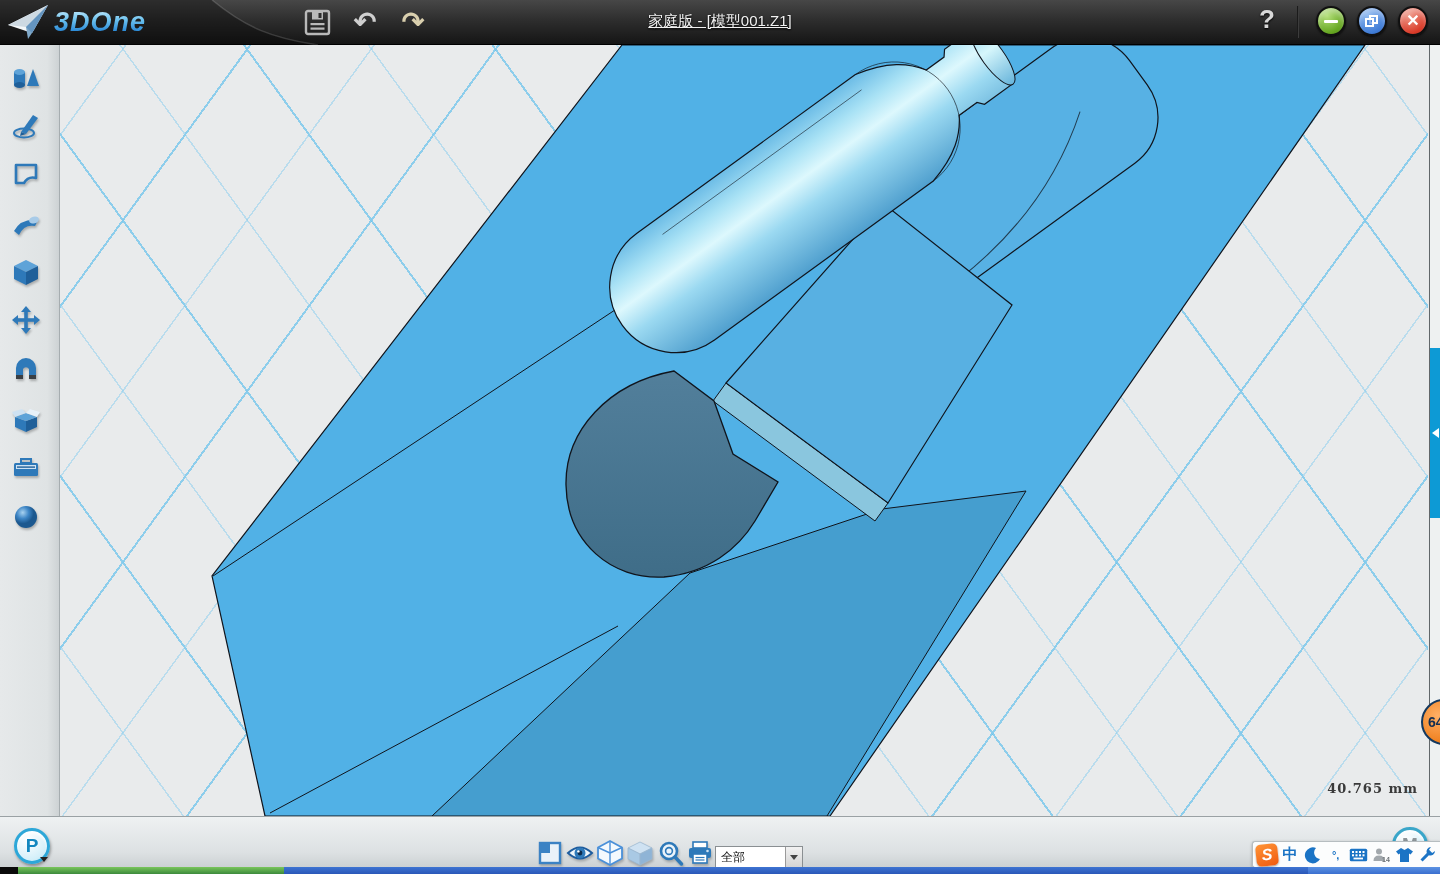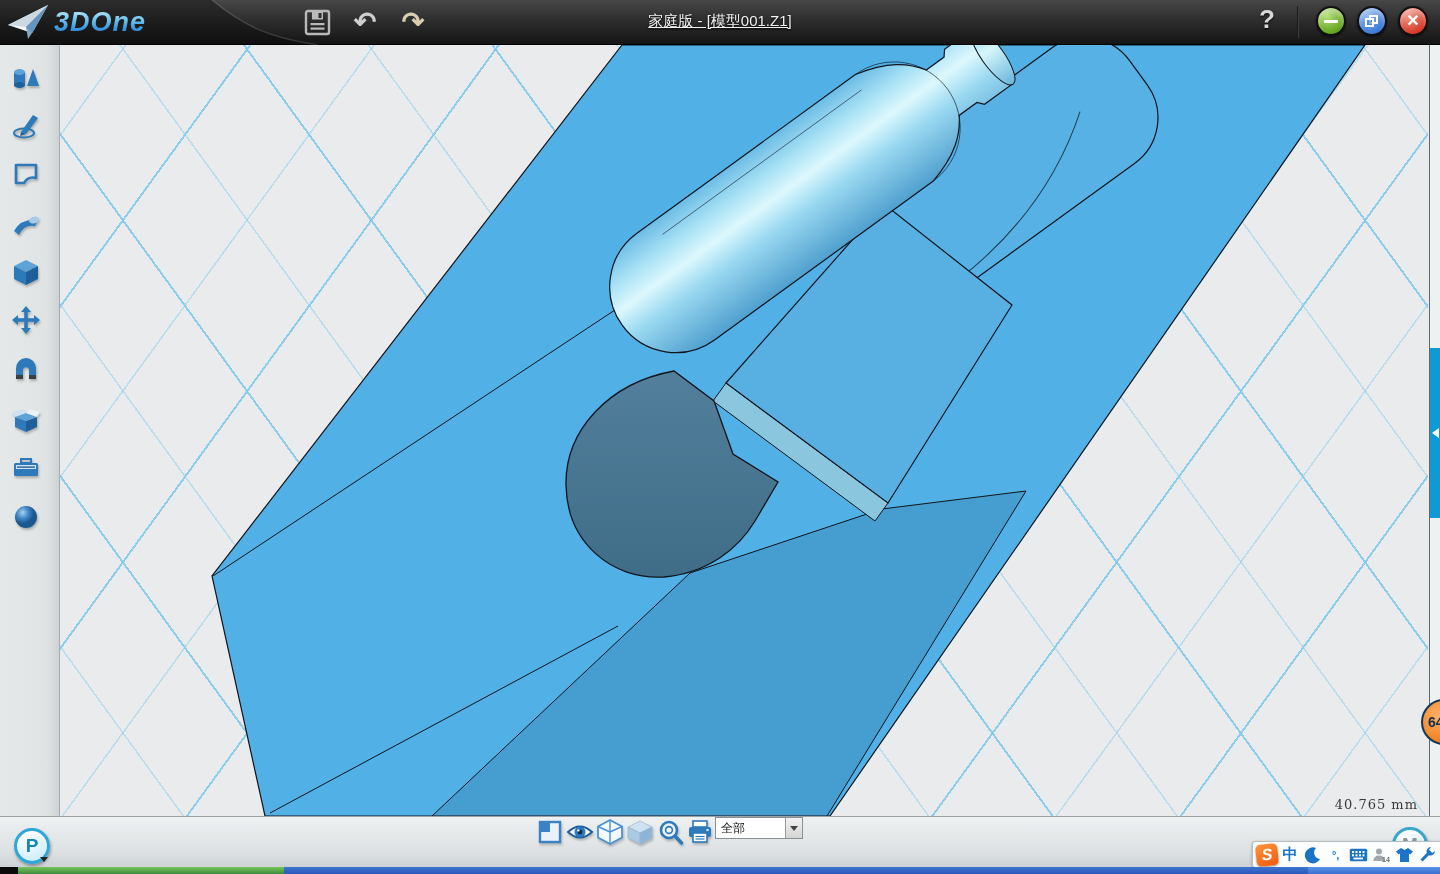--- a/index.html
+++ b/index.html
@@ -48,22 +48,22 @@
 
   
   .viewport { position:absolute; left:60px; top:45px; width:1368px; height:771px; background-color:#e9ebec;
     background-image:
       repeating-linear-gradient(54deg,  transparent 0 99px,  rgba(138,205,238,.5) 99px 100.5px),
       repeating-linear-gradient(-54deg, transparent 0 99px,  rgba(138,205,238,.5) 99px 100.5px),
       repeating-linear-gradient(54deg,  transparent 0 199px, rgba(96,190,233,.65) 199px 201px),
       repeating-linear-gradient(-54deg, transparent 0 199px, rgba(96,190,233,.65) 199px 201px);
     z-index:5; overflow:hidden; }
   .scene { position:absolute; left:0; top:0; }
-  .scale-label { position:absolute; right:10px; bottom:4px; font-family:"DejaVu Serif",serif;
-    font-size:13px; color:#3a3a3a; letter-spacing:1px; }
+  .scale-label { position:absolute; right:10px; bottom:20px; font-family:"DejaVu Serif",serif;
+    font-size:13px; color:#3a3a3a; letter-spacing:1px;font-weight:bold; }
 
   
   .right-strip { position:absolute; left:1429px; top:45px; width:11px; height:771px; background:#eef1f1;
     border-left:1px solid #61676a; z-index:12; }
   .panel-tab { position:absolute; left:1430px; top:348px; width:10px; height:170px; background:#0d9ad5;
     cursor:pointer; z-index:13; display:flex; align-items:center; justify-content:center; }
   .panel-tab .tri { width:0; height:0; border-top:5px solid transparent; border-bottom:5px solid transparent;
     border-right:7px solid #fff; }
   .orange-badge { position:absolute; left:1421px; top:699px; width:46px; height:46px; border-radius:50%;
     background:radial-gradient(circle at 35% 35%,#ffb066,#ef7f1d 70%,#d96a10);
@@ -75,21 +75,21 @@
     background:linear-gradient(180deg,#eef1f2 0%,#dde1e3 70%,#ccd1d3 100%);
     border-top:1px solid #9aa1a4; z-index:20; }
   .p-badge, .m-badge { position:absolute; width:36px; height:36px; border-radius:50%;
     border:3px solid #2da7d8; background:radial-gradient(circle at 35% 30%,#ffffff,#d3eff9 70%,#aadcef);
     box-shadow:1px 2px 3px rgba(0,0,0,.35), inset 0 3px 3px rgba(255,255,255,.9);
     display:flex; align-items:center; justify-content:center; font-weight:bold; cursor:pointer; }
   .p-badge { left:14px; top:11px; color:#1287bf; font-size:19px; }
   .m-badge { left:1392px; top:10px; color:#8d969a; font-size:19px; border-color:#3aa6c9; }
   .p-caret { position:absolute; left:40px; top:40px; width:0; height:0; border-left:4px solid transparent;
     border-right:4px solid transparent; border-top:5px solid #222; cursor:pointer; }
-  .center-tools { position:absolute; left:535px; top:0; height:51px; display:flex; align-items:flex-start; }
+  .center-tools { position:absolute; left:535px; top:0; height:51px; display:flex; align-items:flex-end; }
   .c-tool { width:30px; height:30px; display:flex; align-items:center; justify-content:center; cursor:pointer;
     filter:drop-shadow(1px 2px 1px rgba(0,0,0,.22)); }
   .view-filter { width:88px; height:22px; background:#fff; border:1px solid #8a8f92; display:flex;
     align-items:center; cursor:pointer; }
   .view-filter .val { flex:1; font-size:12px; color:#111; padding-left:5px; }
   .view-filter .dd { width:17px; height:20px; background:linear-gradient(180deg,#f2f2f2,#d4d4d4);
     border-left:1px solid #9a9a9a; display:flex; align-items:center; justify-content:center; }
   .view-filter .dd i { width:0; height:0; border-left:4px solid transparent; border-right:4px solid transparent;
     border-top:5px solid #444; }
 

